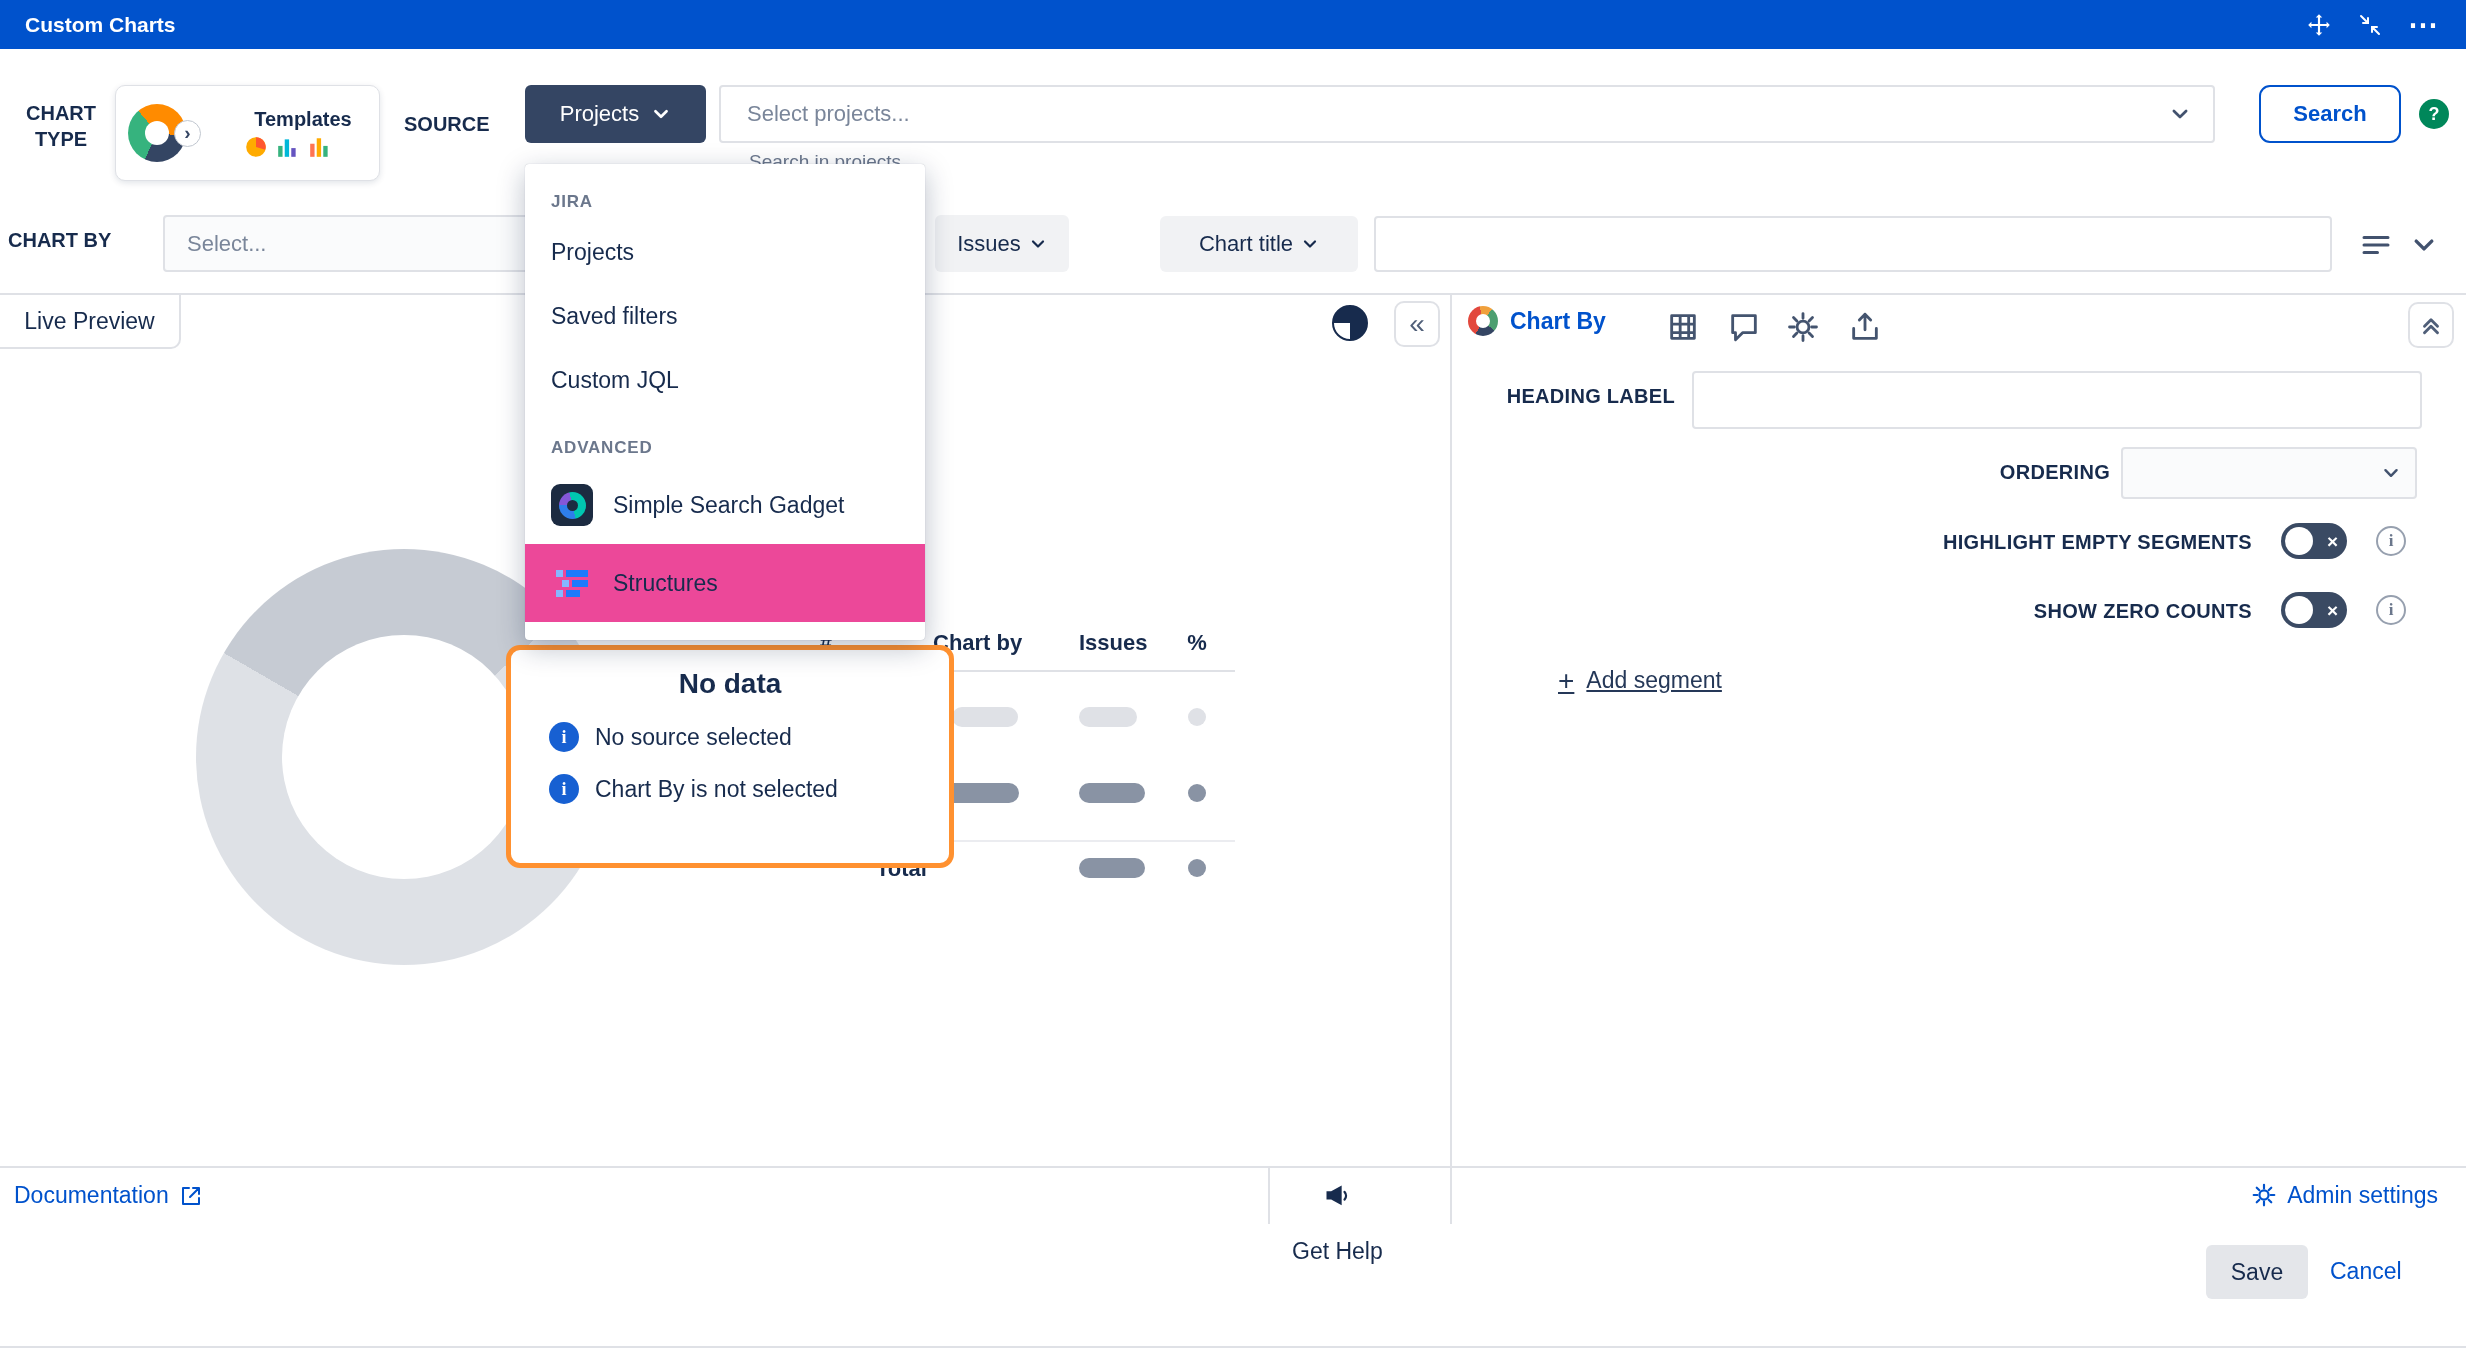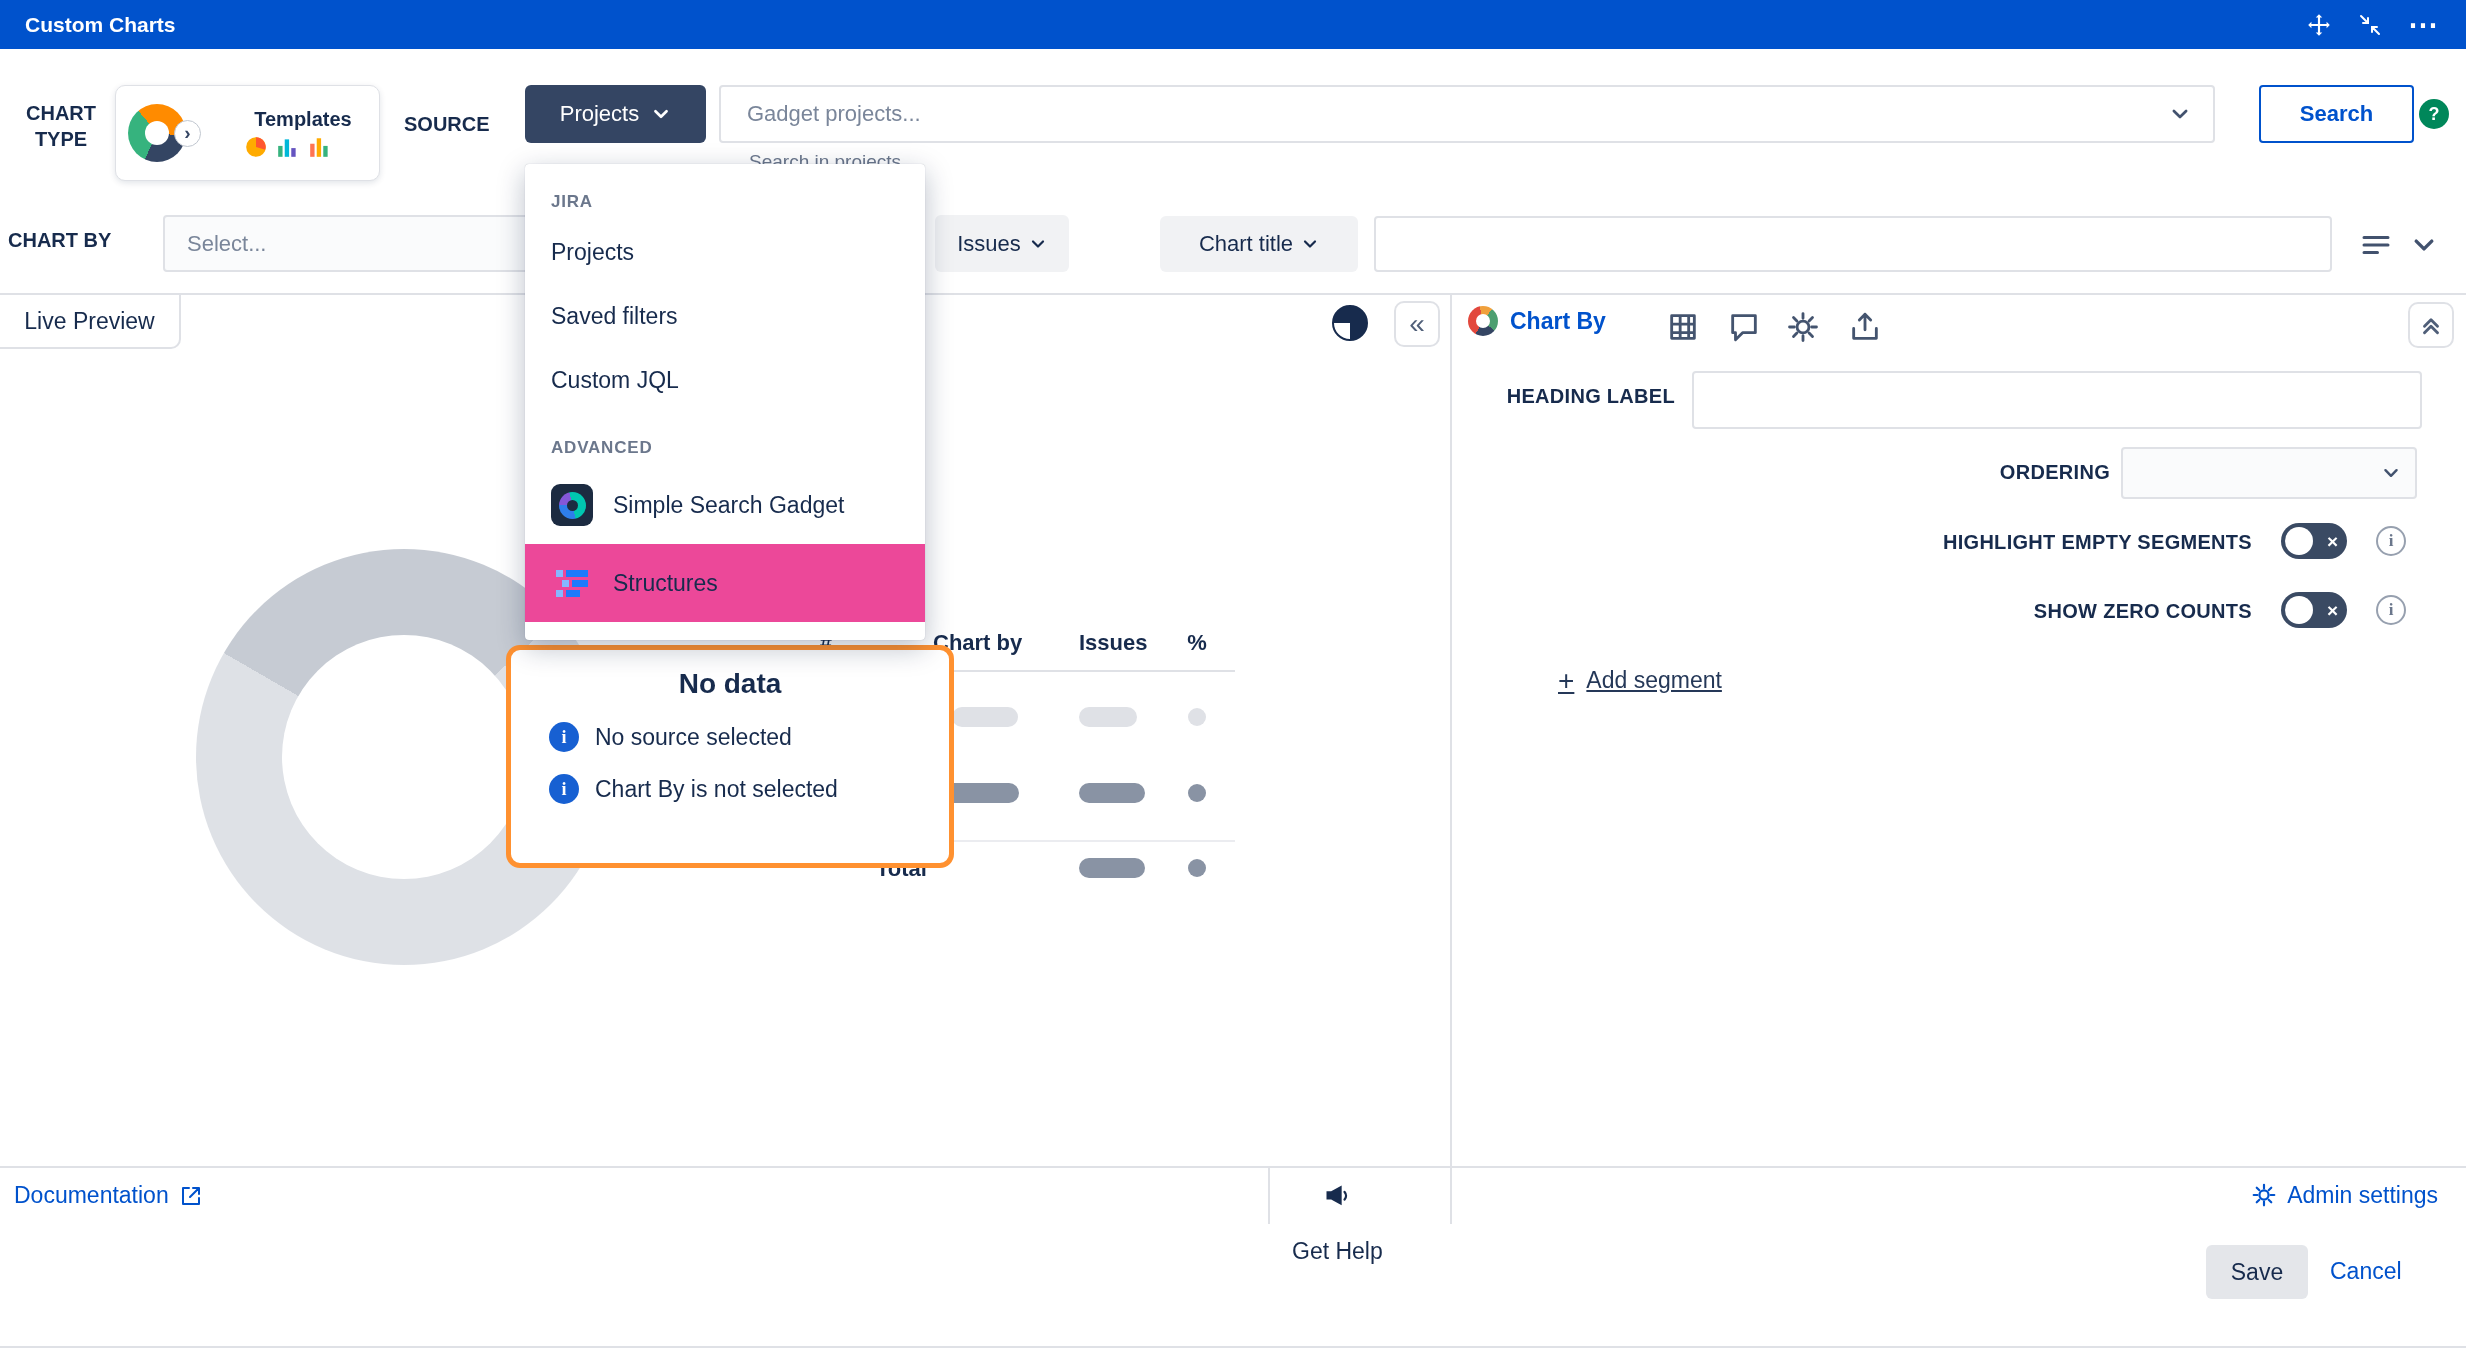--- a/index.html
+++ b/index.html
@@ -25,21 +25,21 @@
   .icon-chevright::before { content:"\203A"; }
   .tw-right { flex:1; display:flex; flex-direction:column; align-items:center; gap:4px; padding-left:8px; }
   .tw-title { font-size:20px; font-weight:bold;margin-left:30px; }
   .mini-charts { display:flex; gap:8px; align-items:flex-end; }
 
   .source-label { left:404px; top:113px; font-size:20px; font-weight:bold; }
   .projects-btn { left:525px; top:85px; width:181px; height:58px; background:#344563; color:#fff; border-radius:6px; display:flex; align-items:center; justify-content:center; gap:12px; font-size:22px; font-weight:500; cursor:pointer; }
   .select-projects { left:719px; top:85px; width:1496px; height:58px; background:#fff; border:2px solid #DFE1E6; border-radius:4px; display:flex; align-items:center; padding:0 22px 0 26px; color:#7A869A; font-size:22px; }
   .select-projects .flex-spacer { flex:1; }
   .search-helper { left:749px; top:151px; font-size:19px; color:#6B778C; z-index:1; }
-  .search-btn { left:2259px; top:85px; width:155px; height:58px; background:#fff; border:2px solid #0052CC; border-radius:4px; color:#0052CC; font-size:22px; font-weight:bold; display:flex; align-items:center; justify-content:center; cursor:pointer; }
+  .search-btn { left:2259px; top:85px; width:142px; height:58px; background:#fff; border:2px solid #0052CC; border-radius:11px; color:#0052CC; font-size:22px; font-weight:bold; display:flex; align-items:center; justify-content:center; cursor:pointer; }
   .help-circle { left:2419px; top:99px; width:30px; height:30px; border-radius:50%; background:#00875A; color:#fff; display:flex; align-items:center; justify-content:center; font-size:18px; font-weight:bold; }
   .icon-question::before { content:"?"; }
 
   
   .chart-by-label { left:8px; top:229px; font-size:20px; font-weight:bold; }
   .chart-by-field { left:163px; top:215px; width:762px; height:57px; background:#FAFBFC; border:2px solid #DFE1E6; border-radius:4px; display:flex; align-items:center; padding:0 22px; color:#7A869A; font-size:22px; }
   .pill-btn { background:#F1F2F4; border-radius:6px; display:flex; align-items:center; justify-content:center; gap:8px; color:#172B4D; font-size:22px; font-weight:500; cursor:pointer; }
   .issues-btn { left:935px; top:215px; width:134px; height:57px; }
   .chart-title-btn { left:1160px; top:216px; width:198px; height:56px; }
   .title-input { left:1374px; top:216px; width:958px; height:56px; border:2px solid #DFE1E6; border-radius:4px; background:#fff; font-size:22px; padding:0 16px; color:#172B4D; }
@@ -182,21 +182,21 @@
   <div class="abs source-label">SOURCE</div>
 
   <div class="abs projects-btn">
     <span>Projects</span>
     <svg width="20" height="20" viewBox="0 0 18 18" fill="none" stroke="#fff" stroke-width="2.4" stroke-linecap="round" stroke-linejoin="round">
         <path d="M4 6.5 L9 11.5 L14 6.5"></path>
       </svg>
   </div>
 
   <div class="abs select-projects">
-    <span>Gadget projects...</span>
+    <span>Select projects...</span>
     <span class="flex-spacer"></span>
     <svg width="22" height="22" viewBox="0 0 18 18" fill="none" stroke="#42526E" stroke-width="2.2" stroke-linecap="round" stroke-linejoin="round">
         <path d="M4 6.5 L9 11.5 L14 6.5"></path>
       </svg>
   </div>
 
   <div class="abs search-helper">Search in projects</div>
 
   <button class="abs search-btn">Search</button>
   <span class="abs help-circle icon-question"></span>

